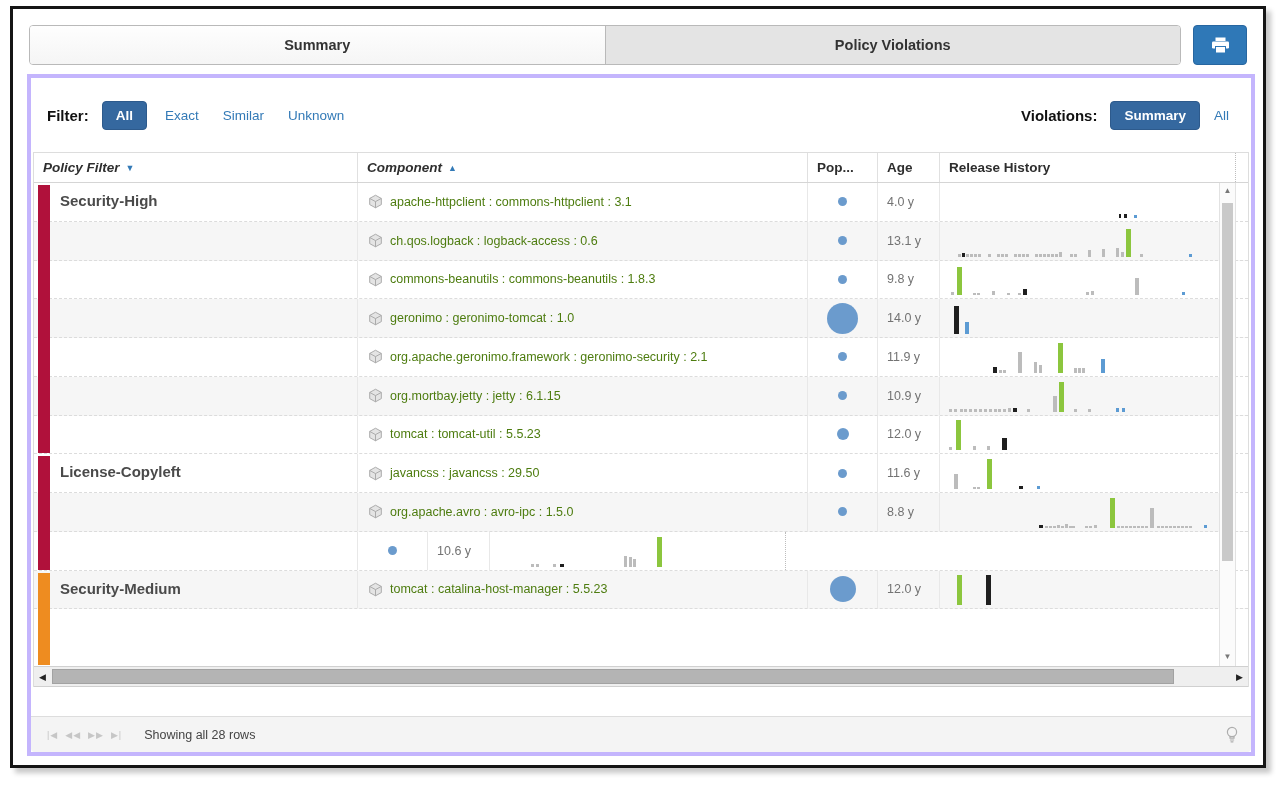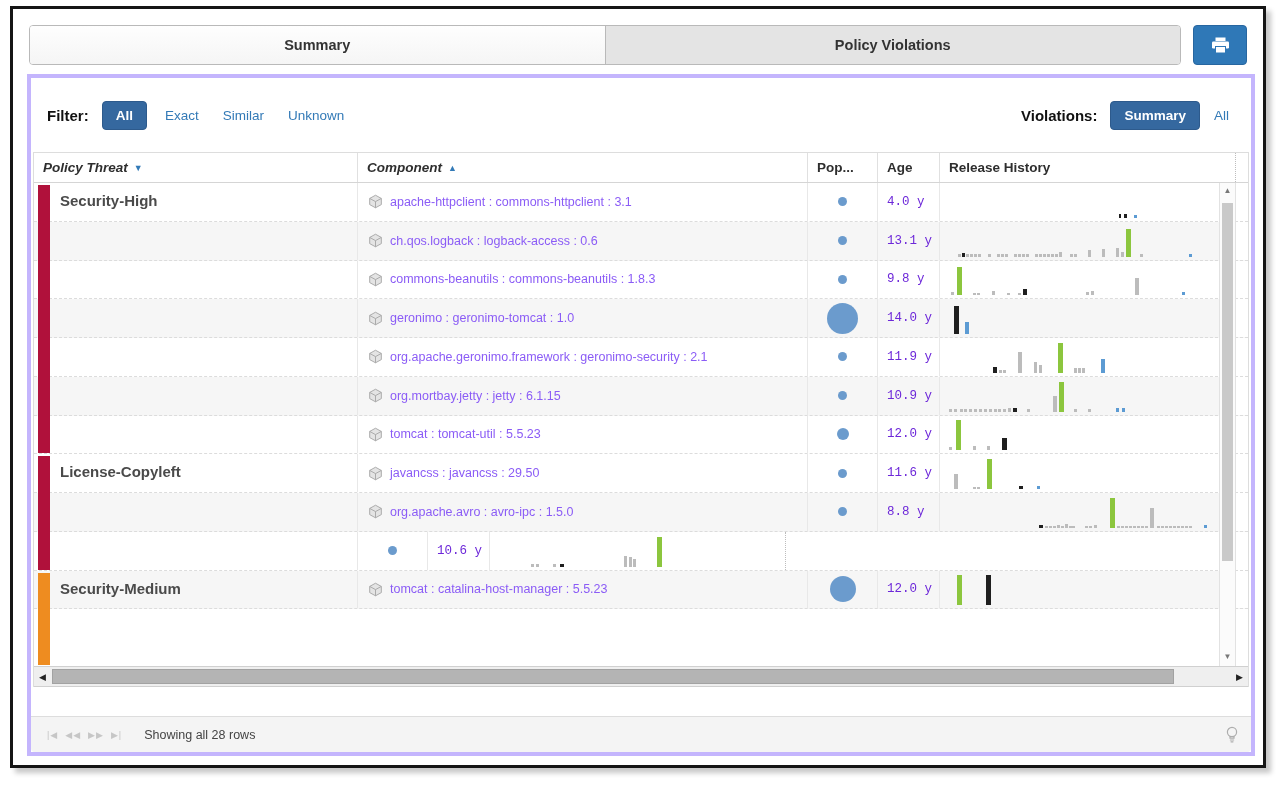--- a/index.html
+++ b/index.html
@@ -72,23 +72,23 @@
   .c-rh     { width: 296px; }
   .c-gut    { width: 12px; border-right: none !important; background: #fff; }
   .c-rh.cell, .sc.c-rh, .hc.c-rh { border-right: 1px dotted #bdbdbd; }
   
   .viewport { position: relative; height: 483px; overflow: hidden; background: #fff; }
   .rows-wrap { position: relative; height: 483px; }
   .row { display: flex; height: 38.75px; border-bottom: 1px dashed #dcdcdc; background: #fff; }
   .row.alt { background: #f6f6f6; }
   .cell { border-right: 1px solid #e8e8e8; height: 100%; }
   .cell.c-comp { display: flex; align-items: center; gap: 7px; padding-left: 10px;
-                 color: #8b5cf6; font-size: 12.5px; }
+                 color: #4d7c0f; font-size: 12.5px; }
   .cell.c-pop { display: flex; align-items: center; justify-content: center; }
-  .cell.c-age { display: flex; align-items: center; padding-left: 9px; color: #6d28d9; font-size: 12.5px; font-family: Liberation Mono, monospace; }
+  .cell.c-age { display: flex; align-items: center; padding-left: 9px; color: #737373; font-size: 12.5px; }
   .cell.c-rh { position: relative; }
   .cicon { display: flex; }
   .dot { background: #6b9bcd; border-radius: 50%; display: block; }
   .bar { position: absolute; bottom: 3px; }
   .tbar { position: absolute; left: 4px; width: 12px; }
   .tlabel { position: absolute; left: 26px; font-weight: bold; font-size: 15px; color: #4a4a4a; }
   
   .scale { display: flex; align-items: center; width: 100%; padding: 0 3px; }
   .tick { width: 1px; height: 11px; background: #4a4a4a; }
   .sline { flex: 1; height: 1px; background: #4a4a4a; }
@@ -155,21 +155,21 @@
       <span class="spacer"></span>
       <span class="flabel">Violations:</span>
       <button class="pill">Summary</button>
       <a class="lnk" style="margin-right:6px">All</a>
     </div>
 
     <div class="grid">
 
       <div class="ghead">
         <div class="hc c-policy">
-          <span class="hname it">Policy Threat</span>
+          <span class="hname it">Policy Filter</span>
           <span class="sort">▼</span>
         </div>
         <div class="hc c-comp">
           <span class="hname it">Component</span>
           <span class="sort">▲</span>
         </div>
         <div class="hc c-pop">
           <span class="hname">Pop...</span>
         </div>
         <div class="hc c-age">

